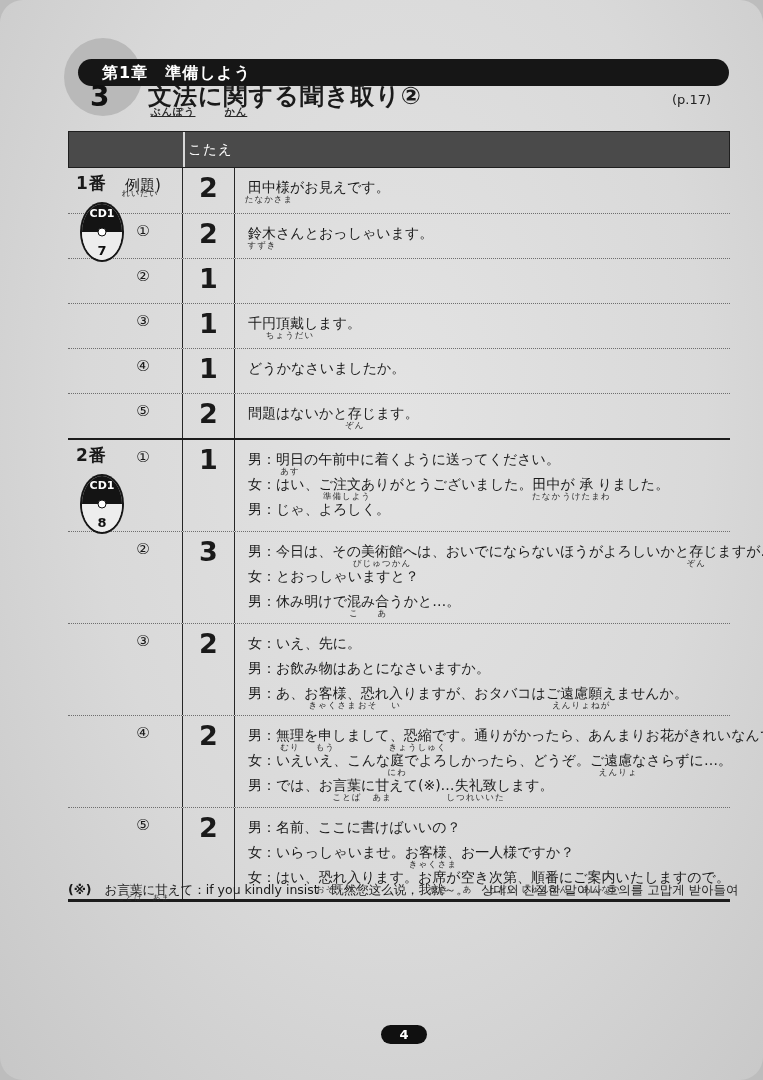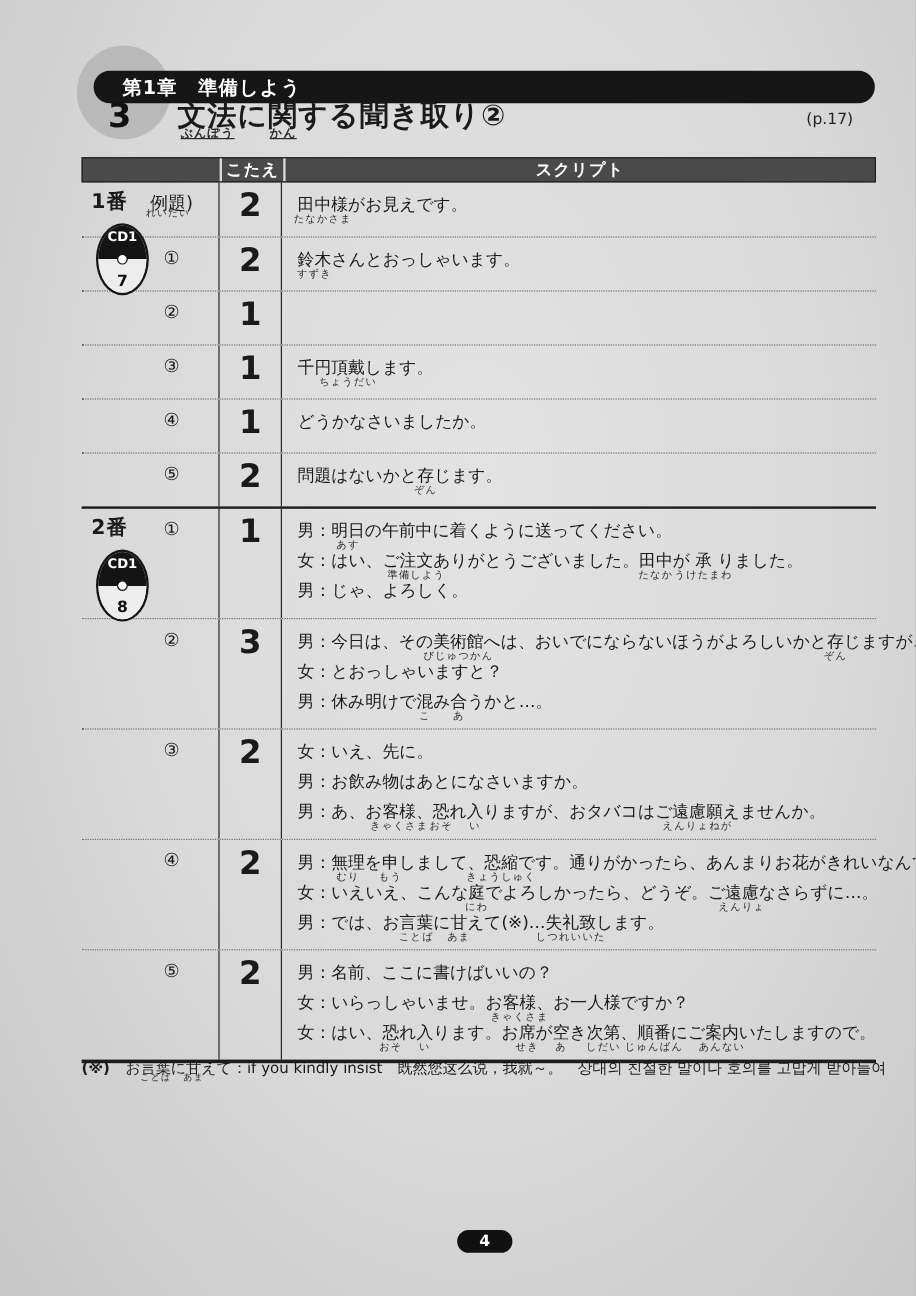--- a/index.html
+++ b/index.html
@@ -8,20 +8,21 @@
     --table-header-text:#ffffff;
     --text:#1a1a1a;
     --line-dark:#1c1c1c;
   }
   html,body{margin:0;padding:0;background:#bdbdbd;}
   .page{
     position:relative;width:763px;height:1080px;overflow:hidden;
     background:radial-gradient(ellipse at 52% 38%, #e3e3e3 0%, #d9d9d9 55%, #c7c7c7 100%);
     font-family:"DejaVu Sans","Liberation Sans",sans-serif;
     color:var(--text);
+    border-radius:23px;
   }
   
   .corner-circle{position:absolute;left:64px;top:38px;width:78px;height:78px;border-radius:50%;background:#b9b9b9;}
   
   .banner{
     position:absolute;left:78px;top:59px;width:651px;height:27px;
     background:var(--banner-bg);border-radius:14px;
     color:#fff;font-weight:bold;font-size:16px;line-height:27px;
     padding-left:24px;box-sizing:border-box;letter-spacing:1px;
   }
@@ -33,24 +34,24 @@
   
   .rb{position:relative;display:inline-block;}
   .rt{
     position:absolute;left:50%;top:100%;transform:translate(-50%,-5px);
     font-size:8.5px;font-weight:normal;color:#2a2a2a;white-space:nowrap;letter-spacing:1px;line-height:1;
   }
 
   
   .table{position:absolute;left:68px;top:131px;width:662px;}
   .thead{
-    display:grid;grid-template-columns:114px 53px 1fr;height:21px;
+    display:grid;grid-template-columns:114px 53px 1fr;height:37px;
     background:var(--table-header-bg);
     border:1px solid #1f1f1f;box-sizing:border-box;
-    color:var(--table-header-text);font-size:13.5px;font-weight:bold;
+    color:var(--table-header-text);font-size:13.5px;font-weight:normal;
   }
   .th{display:flex;align-items:center;justify-content:center;letter-spacing:1px;}
   .th-answer,.th-script{border-left:2px solid #d8d8d8;}
 
   .tbody{border-bottom:3px solid var(--line-dark);}
   .section{position:relative;}
   .section + .section{border-top:2.5px solid var(--line-dark);}
   .row{
     display:grid;grid-template-columns:114px 53px 1fr;
     min-height:45px;box-sizing:border-box;
@@ -103,21 +104,20 @@
   </div>
 
   <div class="sec-num">3</div>
   <h1 class="title"><span class="rb">文法<span class="rt">ぶんぽう</span></span>に<span class="rb">関<span class="rt">かん</span></span>する聞き取り②</h1>
   <div class="page-ref">(p.17)</div>
 
   <div class="table">
     <div class="thead">
       <div class="th th-blank"></div>
       <div class="th th-answer">こたえ</div>
-      <div class="th th-script">スクリプト</div>
     </div>
     <div class="tbody" id="tbody">
         <div class="section">
           <div class="side">
             <div class="side-label">1番</div>
             <div class="cd">
               <div class="cd-top">CD1</div>
               <div class="cd-hole"></div>
               <div class="cd-bottom">7</div>
             </div>

